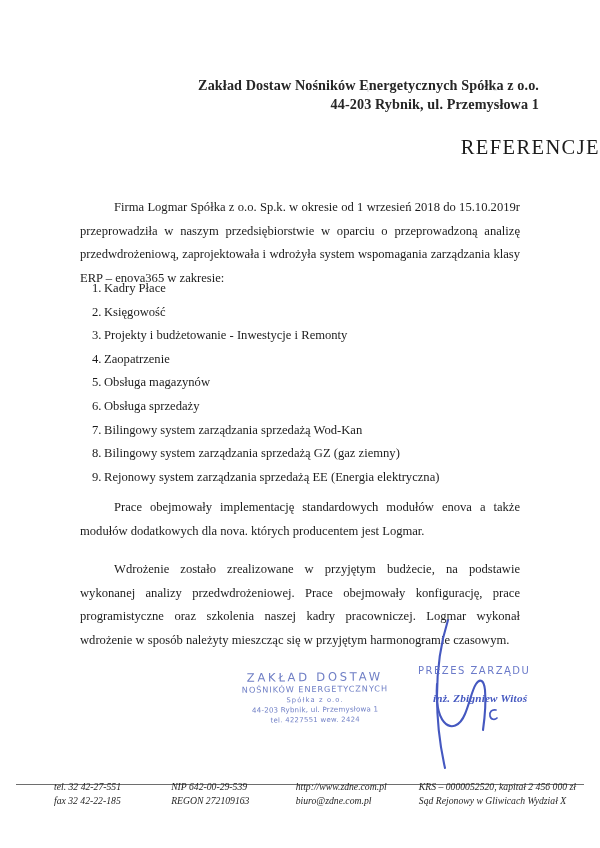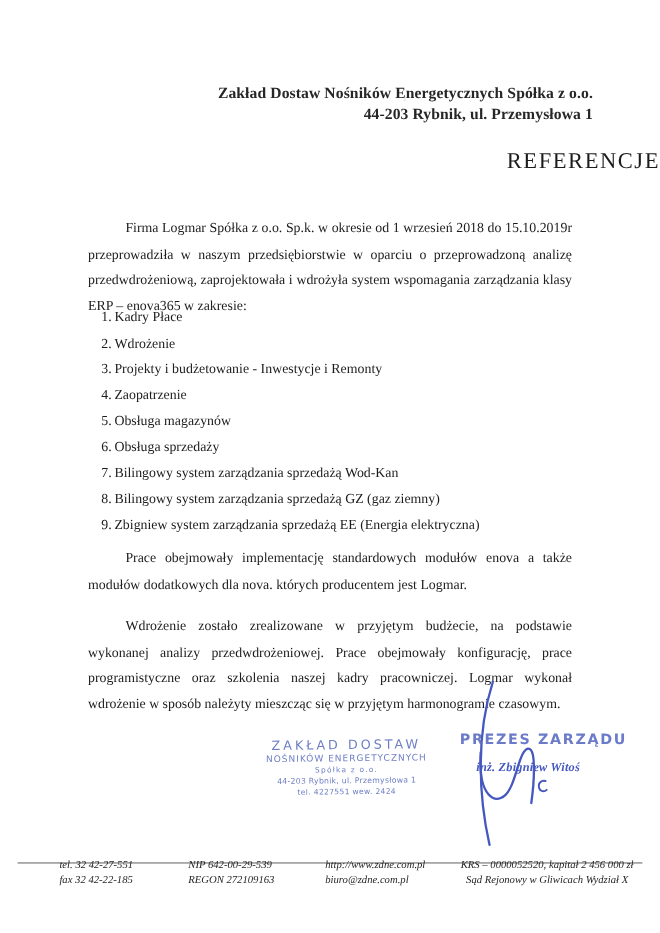--- a/index.html
+++ b/index.html
@@ -143,25 +143,24 @@
     letter-spacing: 0.3px;
     line-height: 10px;
   }
 
   
   .sign-title {
     position: absolute;
     left: 418px;
     top: 665px;
     font-family: "DejaVu Sans", sans-serif;
-    font-size: 13px;
+    font-size: 10px;
     letter-spacing: 1.5px;
     color: #5b6cc4;
     opacity: 0.9;
-    font-weight: bold;
   }
   .sign-name {
     position: absolute;
     left: 433px;
     top: 692px;
     font-family: "Liberation Serif", serif;
     font-style: italic;
     font-weight: bold;
     font-size: 11.2px;
     letter-spacing: 0.2px;
@@ -197,21 +196,21 @@
     line-height: 13.5px;
     color: #1f1f1f;
   }
   .footer-col { white-space: nowrap; }
   .footer-col span { display: block; }
   .fc-1 { margin-left: 38px; }
   .fc-2 { margin-left: 18px; }
   .fc-3 { margin-left: 14px; }
   .fc-4 { margin-right: 8px; text-align: right; }
   .fc-4 .l1 { text-align: right; }
-  .fc-4 .l2 { text-align: center; }
+  .fc-4 .l2 { text-align: left; }
 
   
   .speck {
     position: absolute;
     background: #d9d9dd;
     width: 2px;
     height: 4px;
     opacity: .55;
   }
 </style>
@@ -230,28 +229,28 @@
 
 
   <div class="doc-title">REFERENCJE</div>
 
   <div class="body-block" id="p1">
     <p class="para">Firma Logmar Spółka z o.o. Sp.k. w okresie od 1 wrzesień 2018 do 15.10.2019r przeprowadziła w naszym przedsiębiorstwie w oparciu o przeprowadzoną analizę przedwdrożeniową, zaprojektowała i wdrożyła system wspomagania zarządzania klasy ERP – enova365 w zakresie:</p>
   </div>
 
   <ol class="ordered-list">
     <li><span class="num">1.</span><span>Kadry Płace</span></li>
-    <li><span class="num">2.</span><span>Wdrożenie</span></li>
+    <li><span class="num">2.</span><span>Księgowość</span></li>
     <li><span class="num">3.</span><span>Projekty i budżetowanie - Inwestycje i Remonty</span></li>
     <li><span class="num">4.</span><span>Zaopatrzenie</span></li>
     <li><span class="num">5.</span><span>Obsługa magazynów</span></li>
     <li><span class="num">6.</span><span>Obsługa sprzedaży</span></li>
     <li><span class="num">7.</span><span>Bilingowy system zarządzania sprzedażą Wod-Kan</span></li>
     <li><span class="num">8.</span><span>Bilingowy system zarządzania sprzedażą GZ (gaz ziemny)</span></li>
-    <li><span class="num">9.</span><span>Zbigniew system zarządzania sprzedażą EE (Energia elektryczna)</span></li>
+    <li><span class="num">9.</span><span>Rejonowy system zarządzania sprzedażą EE (Energia elektryczna)</span></li>
   </ol>
 
   <div class="body-block" id="p2">
     <p class="para">Prace obejmowały implementację standardowych modułów enova a także modułów dodatkowych dla nova. których producentem jest Logmar.</p>
   </div>
 
   <div class="body-block" id="p3">
     <p class="para last-loose">Wdrożenie zostało zrealizowane w przyjętym budżecie, na podstawie wykonanej analizy przedwdrożeniowej. Prace obejmowały konfigurację, prace programistyczne oraz szkolenia naszej kadry pracowniczej. Logmar wykonał wdrożenie w sposób należyty mieszcząc się w przyjętym harmonogramie czasowym.</p>
   </div>
 

